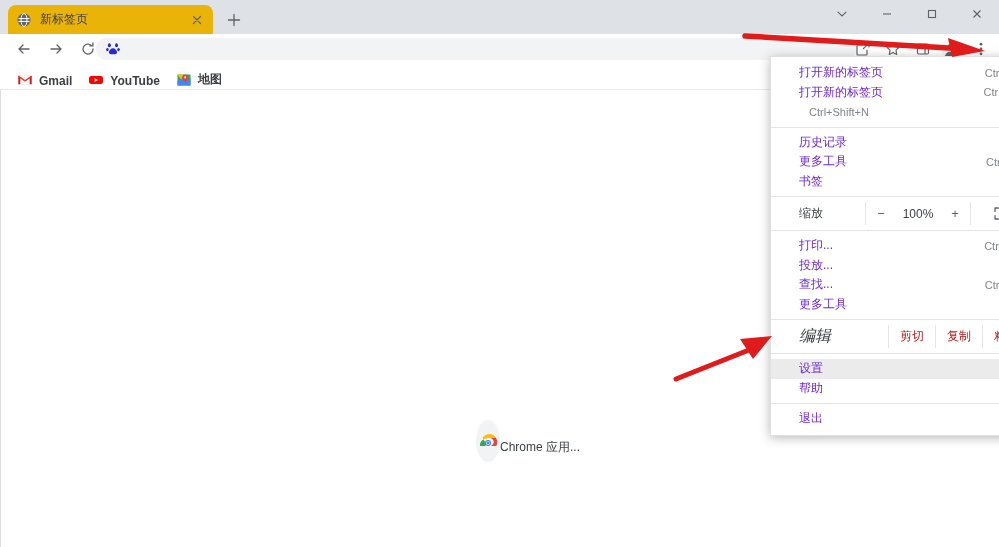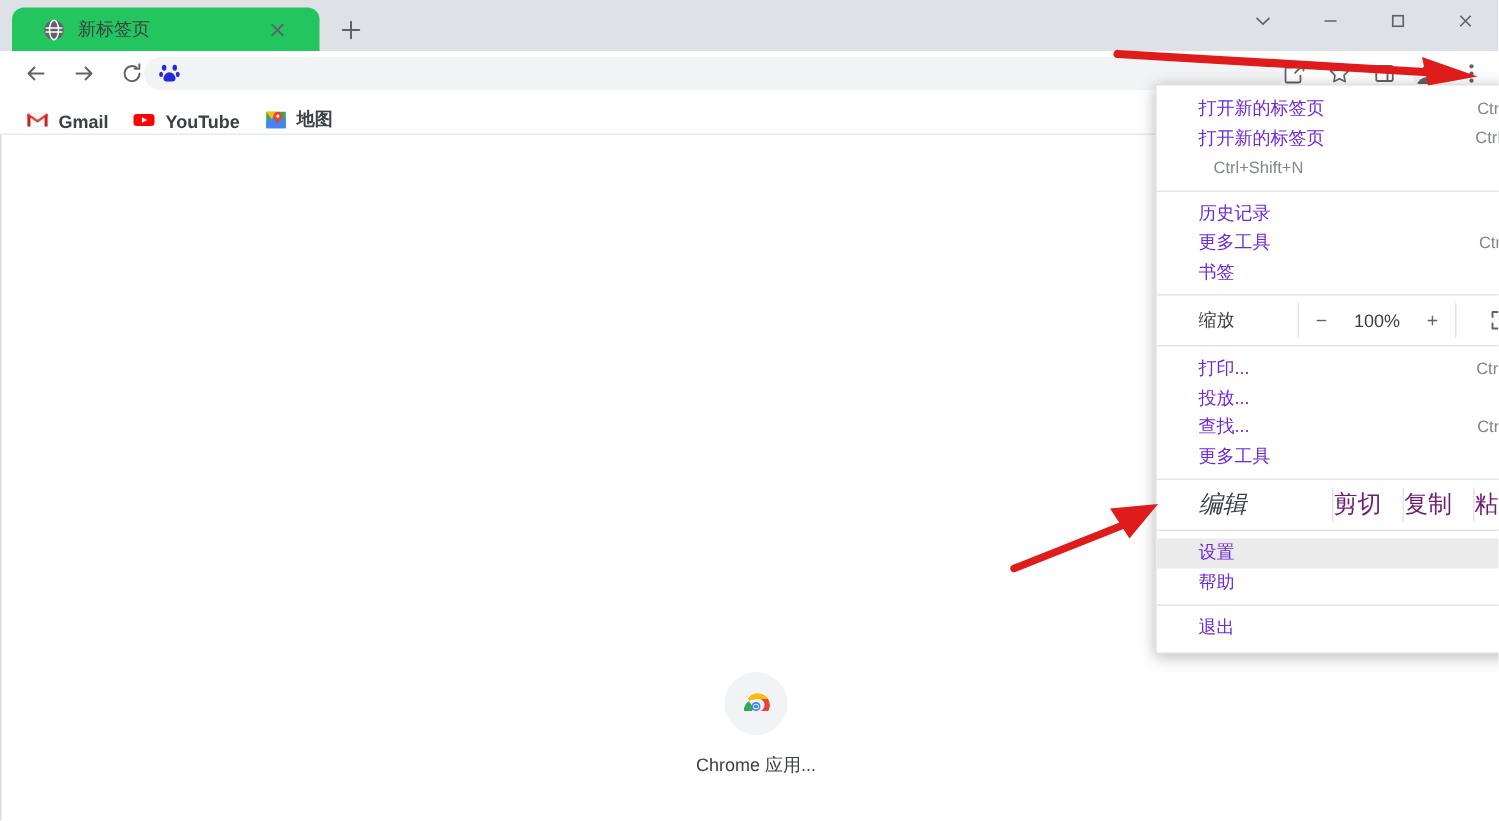--- a/index.html
+++ b/index.html
@@ -11,22 +11,22 @@
   }
   #root { position: relative; width: 999px; height: 547px; background:#ffffff; }
 
   
   .tabstrip {
     position:absolute; left:0; top:0; width:999px; height:34px;
     background:#dee1e6;
   }
   .tab {
     position:absolute; left:8px; top:5px; width:205px; height:29px;
-    background:#22c55e; border-radius:8px 8px 0 0;
-    display:flex; align-items:center; padding:0 20px;
+    background:#eab308; border-radius:8px 8px 0 0;
+    display:flex; align-items:center; padding:0 8px;
   }
   .tab-favicon { width:16px; height:16px; flex:0 0 16px; margin-right:8px; position:relative; }
   .tab-favicon svg { display:block; }
   .tab-title {
     font-size:12px; color:#3c4043; white-space:nowrap; overflow:hidden;
     flex:1 1 auto; line-height:29px;
   }
   .tab-close {
     width:16px; height:16px; flex:0 0 16px; position:relative;
     color:#5f6368;
@@ -80,22 +80,22 @@
   }
   .bm-ico { width:16px; height:16px; margin-right:6px; flex:0 0 16px; }
   .bm-label { font-size:12px; color:#3c4043; white-space:nowrap; }
 
   
   .page {
     position:absolute; left:0; top:90px; width:999px; height:457px; background:#ffffff;
     border-left:1px solid #dadce0;
   }
   .shortcut {
-    position:absolute; left:475px; top:358px; width:56px;
-    display:flex; flex-direction:column; align-items:center;
+    position:absolute; left:475px; top:330px; width:56px;
+    display:flex; align-items:center;
   }
   .shortcut-circle {
     width:42px; height:42px; border-radius:50%; background:#f1f3f4;
     display:flex; align-items:center; justify-content:center;
   }
   .shortcut-label {
     margin-top:12px; font-size:12px; color:#3c4043; white-space:nowrap;
     text-align:center;
   }
 
@@ -121,21 +121,21 @@
     display:flex; align-items:center; height:23px; padding:0 0 0 28px;
   }
   .zoomrow .z-label { flex:1 1 auto; font-size:12px; }
   .zoom-sep { width:1px; height:23px; background:#e4e4e4; }
   .z-btn { width:30px; text-align:center; font-size:13px; color:#5f6368; }
   .z-val { width:44px; text-align:center; font-size:12px; color:#3c4043; }
   .z-full { width:58px; display:flex; align-items:center; justify-content:center; color:#5f6368; }
 
   .editrow { display:flex; align-items:center; height:23px; padding-left:28px; }
   .editrow .e-label { flex:1 1 auto; font-size:16px;font-style:italic; }
-  .e-item { width:46px; text-align:left; font-size:16px; color:#701a75; }
+  .e-item { width:46px; text-align:center; font-size:12px; color:#b91c1c; }
   .e-sep { width:1px; height:23px; background:#e4e4e4; }
 
   
   .arrow-layer { position:absolute; left:0; top:0; width:999px; height:547px; pointer-events:none; z-index:60; }
 </style>
 </head>
 <body>
 
 <div id="root">
 

